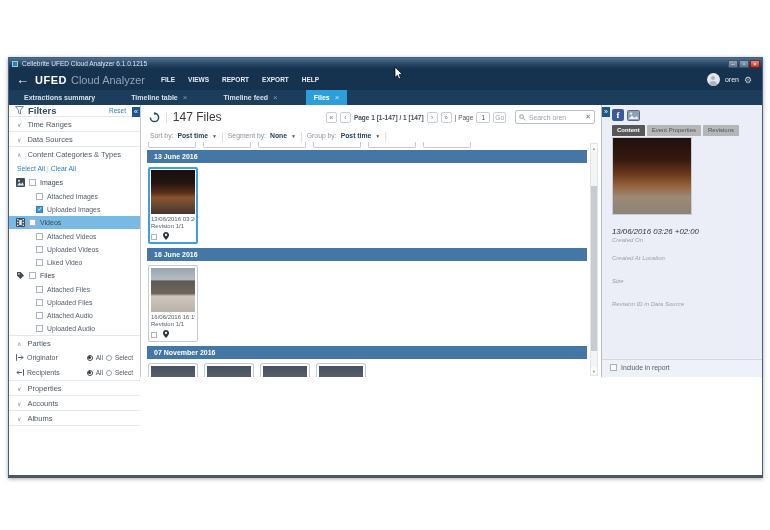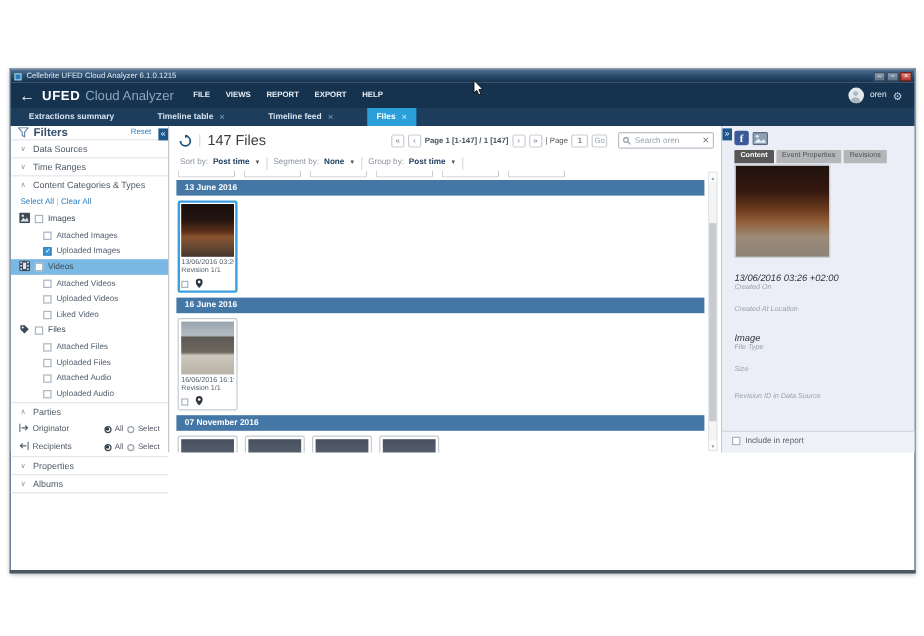--- a/index.html
+++ b/index.html
@@ -196,25 +196,25 @@
           <svg width="9" height="9" viewBox="0 0 9 9">
               <path d="M0.5 0.5 H8.5 L5.5 4.2 V8 L3.5 6.8 V4.2 Z" fill="none" stroke="#5b7ea0" stroke-width="0.9"></path>
             </svg>
           <span class="sidebar-title">Filters</span>
           <span class="reset-link">Reset</span>
         </div>
         <div class="side-handle">«</div>
         <div id="sidebar-body">
             <div class="f-section">
               <span class="chev">∨</span>
+              <span>Time Ranges</span>
+            </div>
+            <div class="f-section">
+              <span class="chev">∨</span>
               <span>Data Sources</span>
-            </div>
-            <div class="f-section">
-              <span class="chev">∨</span>
-              <span>Time Ranges</span>
             </div>
             <div class="f-section">
               <span class="chev">∧</span>
               <span>Content Categories &amp; Types</span>
             </div>
             <div class="links-row"><span>Select All</span><span class="sep">|</span><span>Clear All</span></div>
             <div class="cat-row">
               <span><svg width="9" height="9" viewBox="0 0 9 9">
                   <rect width="9" height="9" rx="1" fill="#3d4b58"></rect>
                   <circle cx="3" cy="2.8" r="1" fill="#dfe7ee"></circle>
@@ -307,20 +307,24 @@
               <span class="party-right">
                 <span class="radio on"></span>
                 <span>All</span>
                 <span class="radio"></span>
                 <span>Select</span>
               </span>
             </div>
             <div class="f-section">
               <span class="chev">∨</span>
               <span>Properties</span>
+            </div>
+            <div class="f-section">
+              <span class="chev">∨</span>
+              <span>Accounts</span>
             </div>
             <div class="f-section">
               <span class="chev">∨</span>
               <span>Albums</span>
             </div>
           </div>
         <div class="sidebar-footer"></div>
       </aside>
 
       <section class="main">
@@ -480,24 +484,20 @@
           </div>
         <div class="preview t-preview"></div>
         <div class="fields" id="detail-fields">
             <div class="field">
               <div class="fvalue">13/06/2016 03:26 +02:00</div>
               <div class="flabel">Created On</div>
             </div>
             <div class="field empty">
               <div class="flabel">Created At Location</div>
             </div>
-            <div class="field">
-              <div class="fvalue">Image</div>
-              <div class="flabel">File Type</div>
-            </div>
             <div class="field empty">
               <div class="flabel">Size</div>
             </div>
             <div class="field empty">
               <div class="flabel">Revision ID in Data Source</div>
             </div>
           </div>
         <div class="det-spacer"></div>
         <div class="det-footer">
           <span class="cb"></span>

